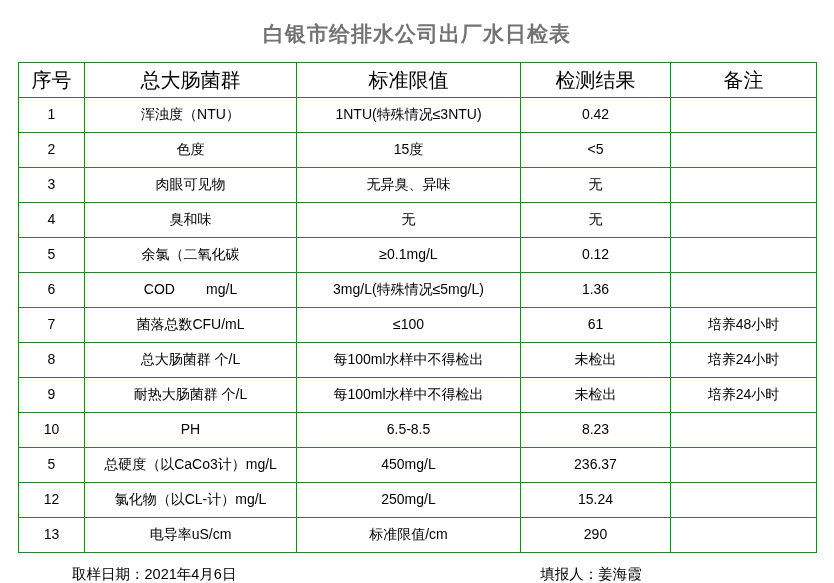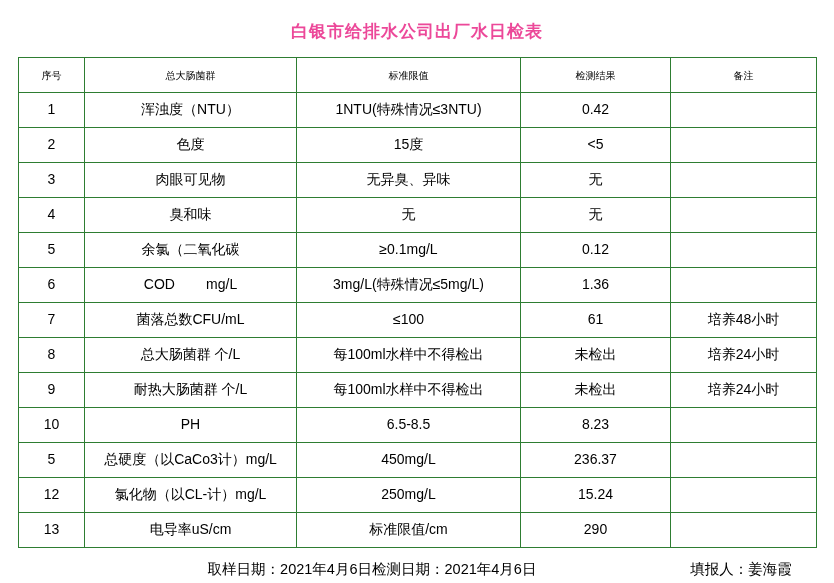--- a/index.html
+++ b/index.html
@@ -15,26 +15,26 @@
     overflow: hidden;
   }
   .page {
     position: relative;
     width: 834px;
     height: 583px;
     box-sizing: border-box;
   }
   .doc-title {
     text-align: center;
-    font-size: 17px;
+    font-size: 21px;
     font-weight: bold;
     letter-spacing: 1px;
     padding-top: 20px;
     padding-bottom: 14px;
-    color: #ec4899;
+    color: #737373;
   }
   .table-wrap {
     padding: 0 18px;
   }
   table.report {
     width: 798px;
     border-collapse: collapse;
     table-layout: fixed;
     margin: 0 auto;
   }
@@ -42,39 +42,39 @@
     border: 1px solid #2e7d32;
     height: 34px;
     text-align: center;
     vertical-align: middle;
     font-size: 14px;
     font-weight: normal;
     padding: 0 2px;
     line-height: 1.1;
   }
   table.report th {
-    font-size: 10px;
+    font-size: 20px;
   }
   col.c0 { width: 66px; }
   col.c1 { width: 212px; }
   col.c2 { width: 224px; }
   col.c3 { width: 150px; }
   col.c4 { width: 146px; }
   .cell-item {
     white-space: pre;
   }
   .footer {
     display: flex;
     padding: 12px 34px 0 34px;
     font-size: 14.5px;
   }
   .footer .f-seg {
     white-space: nowrap;
   }
-  .footer .f1 { width: 300px; text-align: right; padding-left: 38px;}
+  .footer .f1 { width: 300px; text-align: left; padding-left: 38px;}
   .footer .f2 { width: 300px; text-align: left; }
   .footer .f3 { flex: 1; text-align: center; padding-left: 10px; }
 </style>
 </head>
 <body>
 
 <div class="page">
 
   <div class="doc-title">白银市给排水公司出厂水日检表</div>
 
@@ -187,17 +187,16 @@
           <td>标准限值/cm</td>
           <td>290</td>
           <td></td>
         </tr>
       </tbody>
     </table>
   </div>
 
   <div class="footer">
     <div class="f-seg f1">取样日期：2021年4月6日</div>
-    <div class="f-seg f2">检测日期：2021年4月6日</div>
     <div class="f-seg f3">填报人：姜海霞</div>
   </div>
 
 </div>
 
 </body></html>

